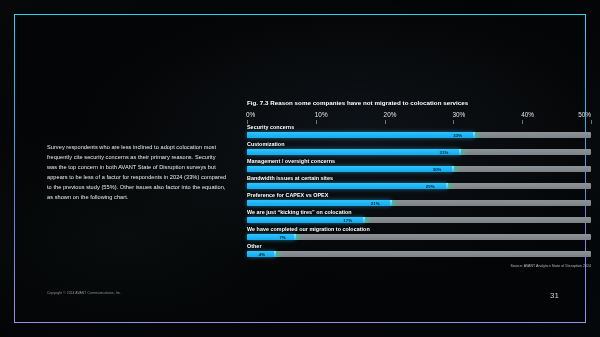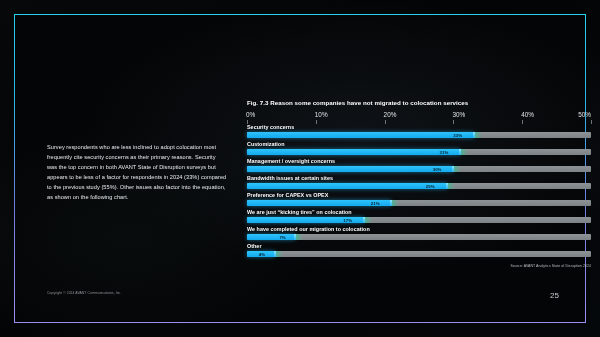--- a/index.html
+++ b/index.html
@@ -211,17 +211,17 @@
                 </div>
                 <span class="glow-green" style="left: calc(8% + 1px);"></span>
               </div>
             </div>
           </div>
 
         <div class="source">Source: AVANT Analytics State of Disruption 2024</div>
       </div>
 
       <div class="copyright">Copyright © 2024 AVANT Communications, Inc.</div>
-      <div class="pagenum">25</div>
+      <div class="pagenum">31</div>
 
     </div>
   </div>
 </div>
 
 </body></html>

